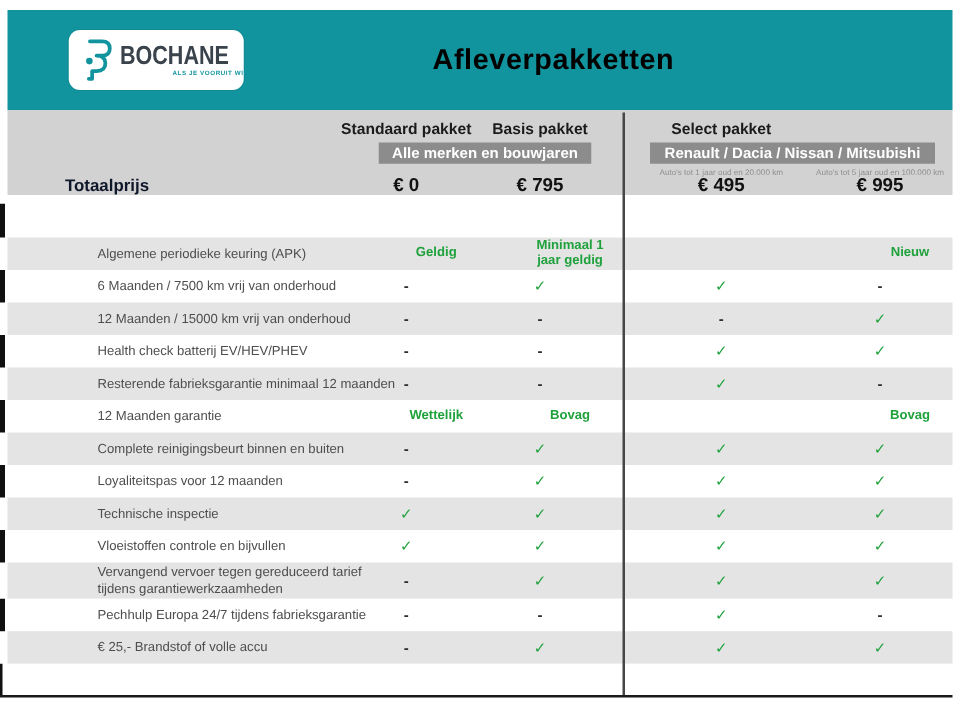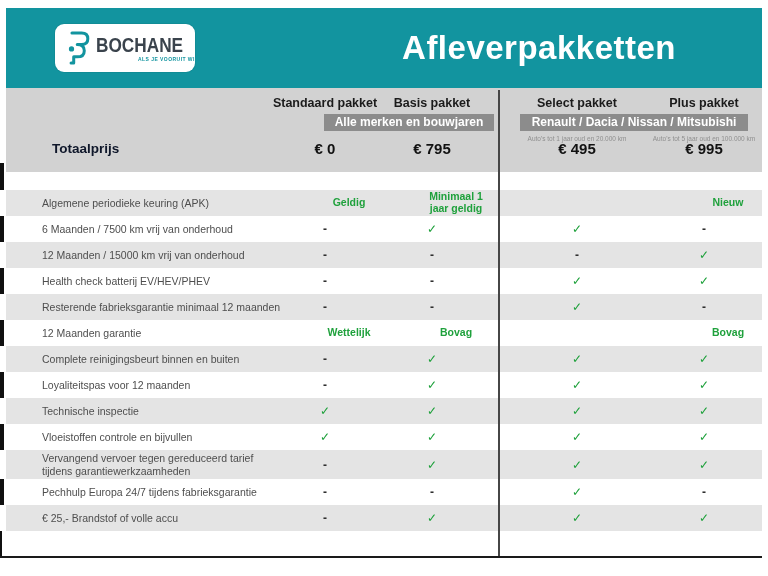--- a/index.html
+++ b/index.html
@@ -22,50 +22,50 @@
   .logo-name{
     font-size:21px;font-weight:bold;color:#3A434C;letter-spacing:0px;
     transform:scaleX(0.82);transform-origin:left center;line-height:20px;
   }
   .logo-tagline{
     font-size:5px;color:#12949F;font-weight:bold;letter-spacing:0.45px;
     text-align:right;margin-top:1px;padding-right:2px;
   }
   .main-title{
     position:absolute;left:340px;top:50%;transform:translateY(-50%);
-    width:330px;text-align:right;color:#ffffff;font-size:33px;font-weight:bold;
+    width:330px;text-align:left;color:#000000;font-size:23px;font-weight:bold;
     letter-spacing:0.5px;
   }
 
   
-  .header-band{position:absolute;left:6px;top:88px;width:756px;height:84px;background:#D2D2D2;}
+  .header-band{position:absolute;left:6px;top:88px;width:756px;height:68px;background:#D2D2D2;}
   .col-title{position:absolute;top:8px;height:16px;width:120px;text-align:center;
     font-size:12.5px;font-weight:bold;color:#1b1b1b;}
   .ct1{left:259px;} .ct2{left:366px;} .ct3{left:511px;} .ct4{left:638px;}
   .group-badge{position:absolute;top:26px;height:17px;background:#8C8C8C;color:#ffffff;
     font-size:12px;font-weight:bold;text-align:center;line-height:17px;}
-  .gb1{left:297px;width:170px;margin-left:21px;}
+  .gb1{left:297px;width:170px;}
   .gb2{left:514px;width:228px;}
   .col-subtitle{position:absolute;top:47px;width:150px;text-align:center;
     font-size:6.5px;color:#8f8f8f;}
   .cs3{left:496px;} .cs4{left:623px;}
   .totals-label{position:absolute;left:46px;top:53px;font-size:13.5px;font-weight:bold;color:#0f172a;}
   .price{position:absolute;top:52px;width:120px;text-align:center;
     font-size:15px;font-weight:bold;color:#111;}
   .pr1{left:259px;} .pr2{left:366px;} .pr3{left:511px;} .pr4{left:638px;}
 
   
   .gap-mark{position:absolute;left:0;top:163px;width:4px;height:27px;background:#101010;}
   .rows{position:absolute;left:6px;top:190px;width:756px;}
   .frow{position:relative;height:26px;display:flex;align-items:center;}
   .frow.tall{height:29px;}
   .frow.gray{background:#E4E4E4;}
   .frow.white{background:#ffffff;}
   .frow.white::before{content:"";position:absolute;left:-6px;top:0;bottom:0;width:4px;background:#101010;}
-  .flabel{padding-left:36px;font-size:10.5px;color:#4E4E4E;line-height:1.15;white-space:pre-line;}
+  .flabel{padding-left:72px;font-size:10.5px;color:#4E4E4E;line-height:1.15;white-space:pre-line;}
   .fcell{position:absolute;top:0;bottom:0;width:120px;display:flex;align-items:center;justify-content:center;}
   .fc1{left:259px;} .fc2{left:366px;} .fc3{left:511px;} .fc4{left:638px;}
   .check{color:#1FA13C;font-size:12px;line-height:1;}
   .dash{color:#2e2e2e;font-size:12px;font-weight:bold;line-height:1;}
   .gtext{color:#1FA13C;font-size:10.5px;font-weight:bold;text-align:center;line-height:1.1;padding-left:48px;}
 
   
   .empty-row{position:absolute;left:0;top:531px;width:760px;height:25px;background:#ffffff;border-left:2px solid #101010;}
   .bottom-border{position:absolute;left:0;top:556px;width:762px;height:2px;background:#1a1a1a;}
   .divider{position:absolute;left:498px;top:90px;width:2px;height:466px;background:#464646;z-index:5;}
@@ -86,21 +86,20 @@
         <div class="logo-tagline">ALS JE VOORUIT WIL.</div>
       </div>
     </div>
     <div class="main-title">Afleverpakketten</div>
   </div>
 
   <div class="header-band">
     <div class="col-title ct1">Standaard pakket</div>
     <div class="col-title ct2">Basis pakket</div>
     <div class="col-title ct3">Select pakket</div>
-    <div class="col-title ct4">Plus pakket</div>
 
     <div class="group-badge gb1">Alle merken en bouwjaren</div>
     <div class="group-badge gb2">Renault / Dacia / Nissan / Mitsubishi</div>
 
     <div class="col-subtitle cs3">Auto's tot 1 jaar oud en 20.000 km</div>
     <div class="col-subtitle cs4">Auto's tot 5 jaar oud en 100.000 km</div>
 
     <div class="totals-label">Totaalprijs</div>
     <div class="price pr1">€ 0</div>
     <div class="price pr2">€ 795</div>

